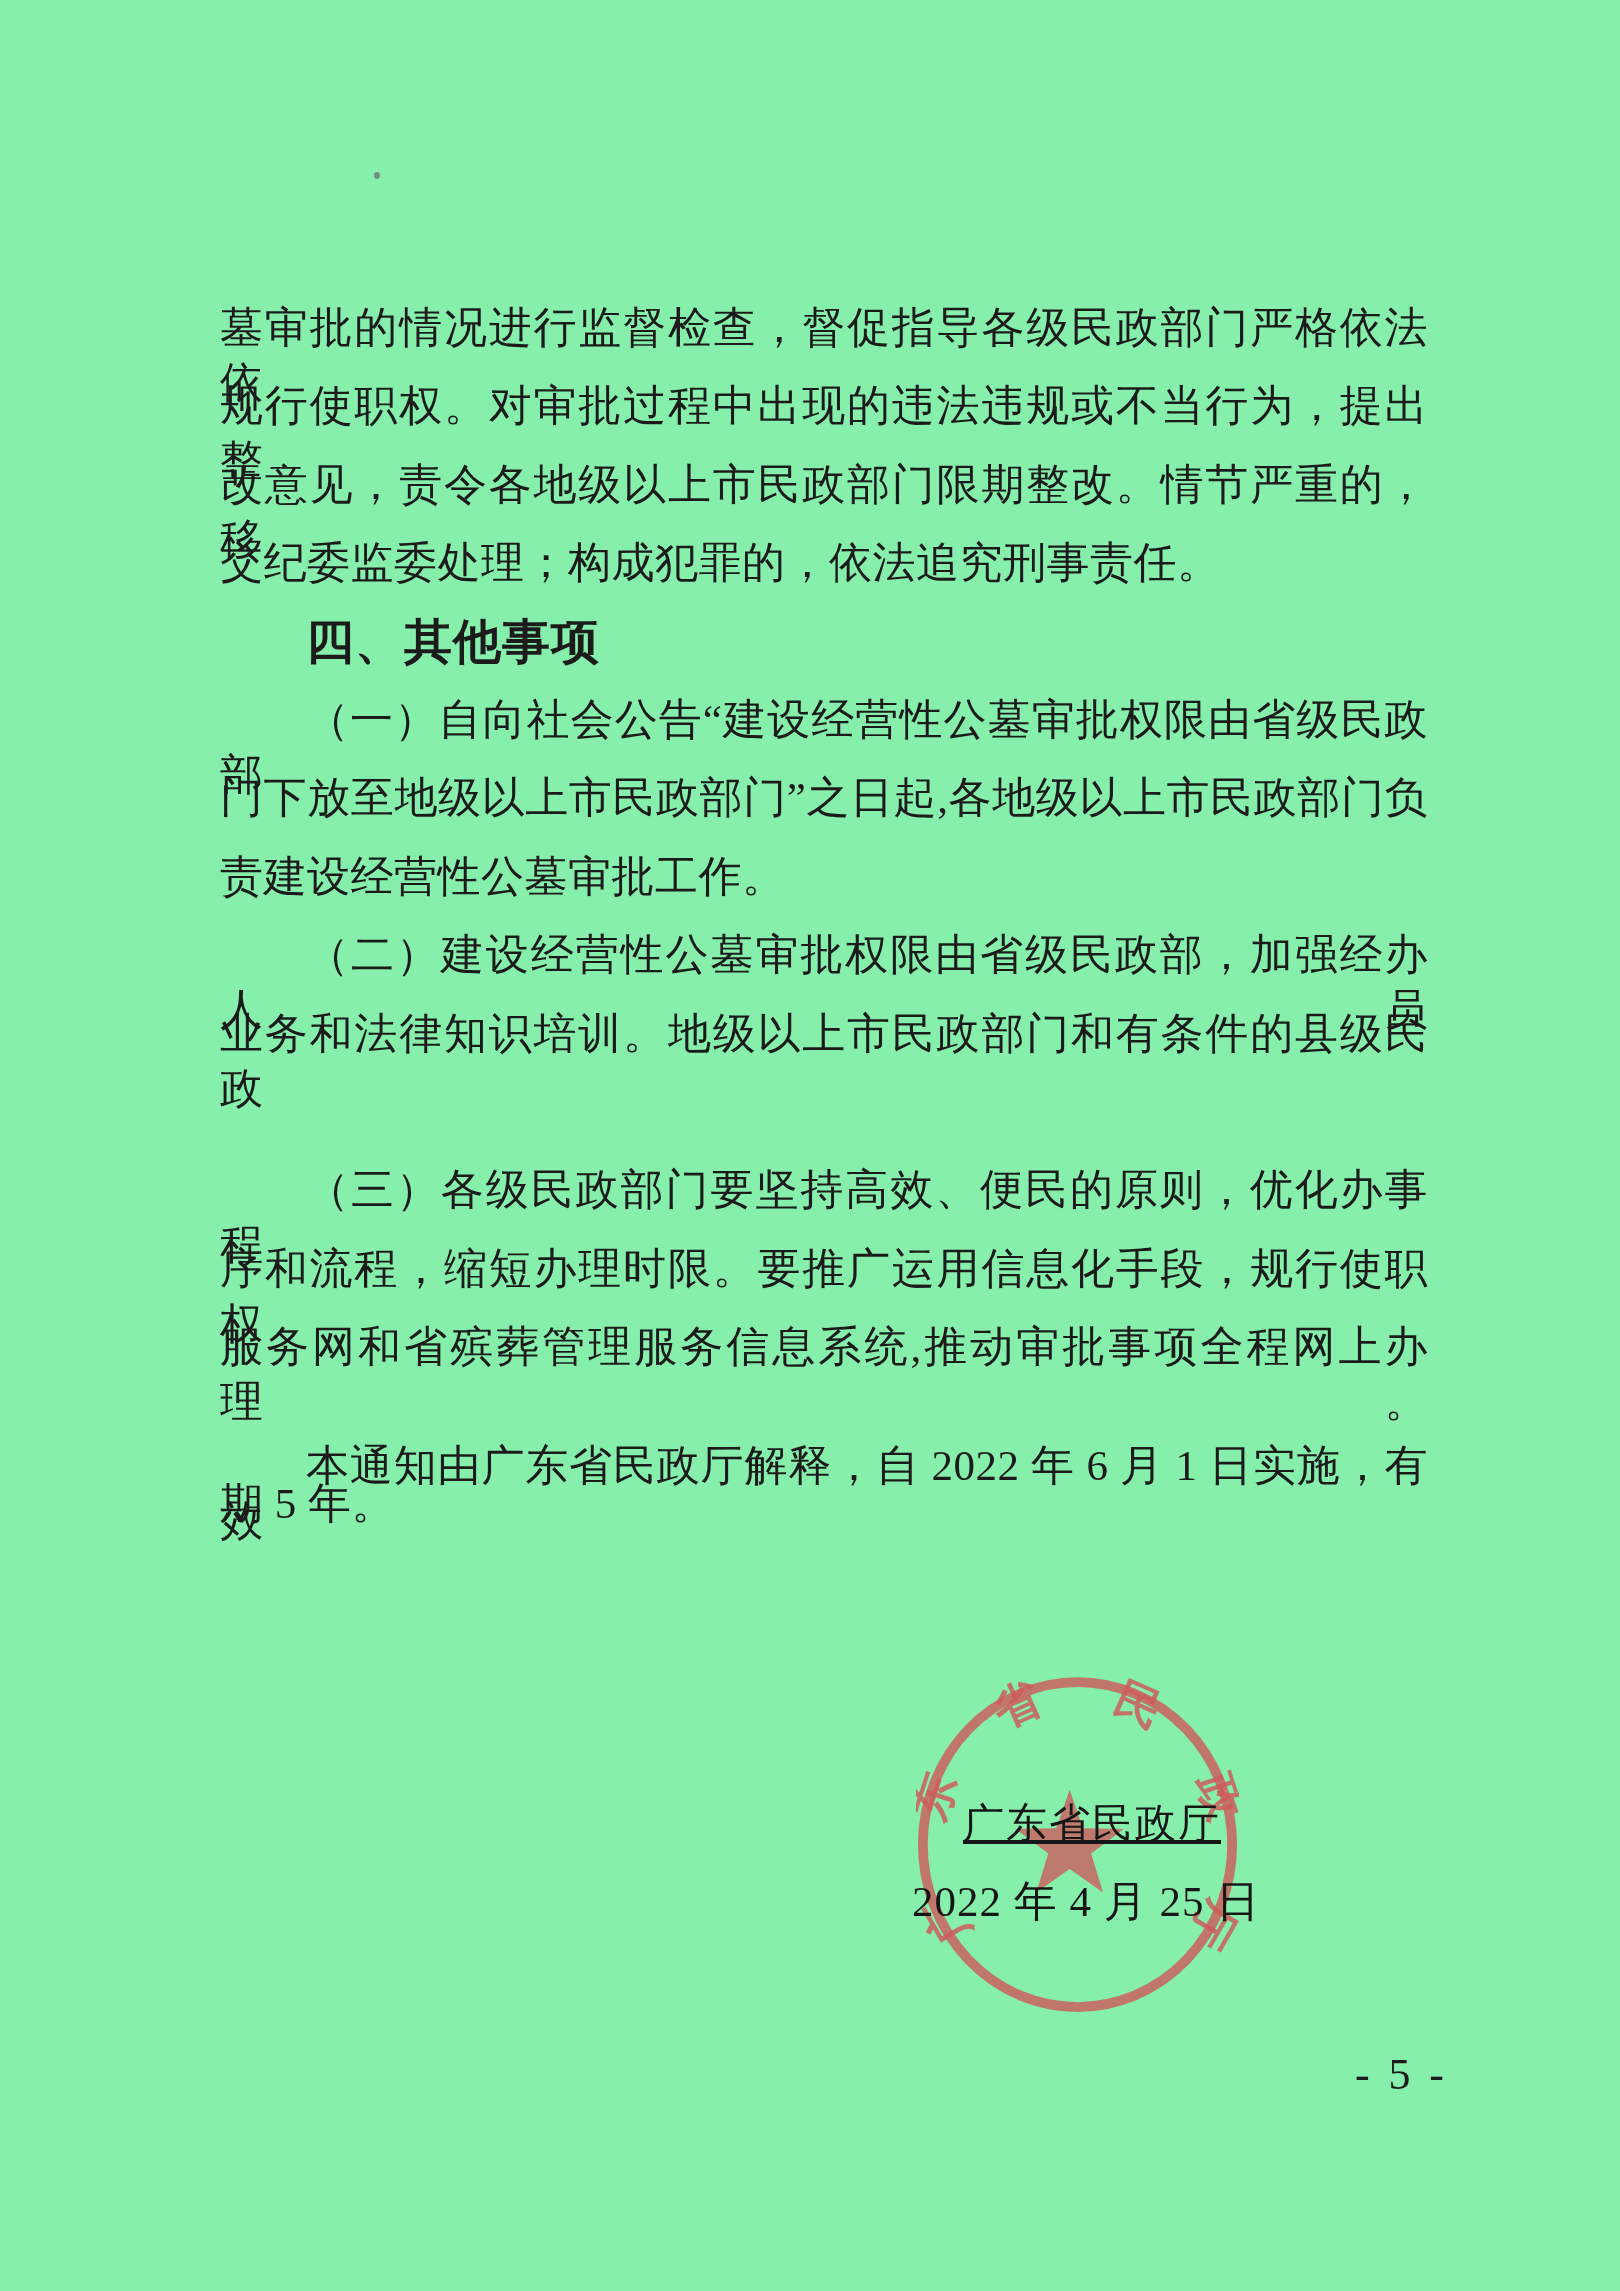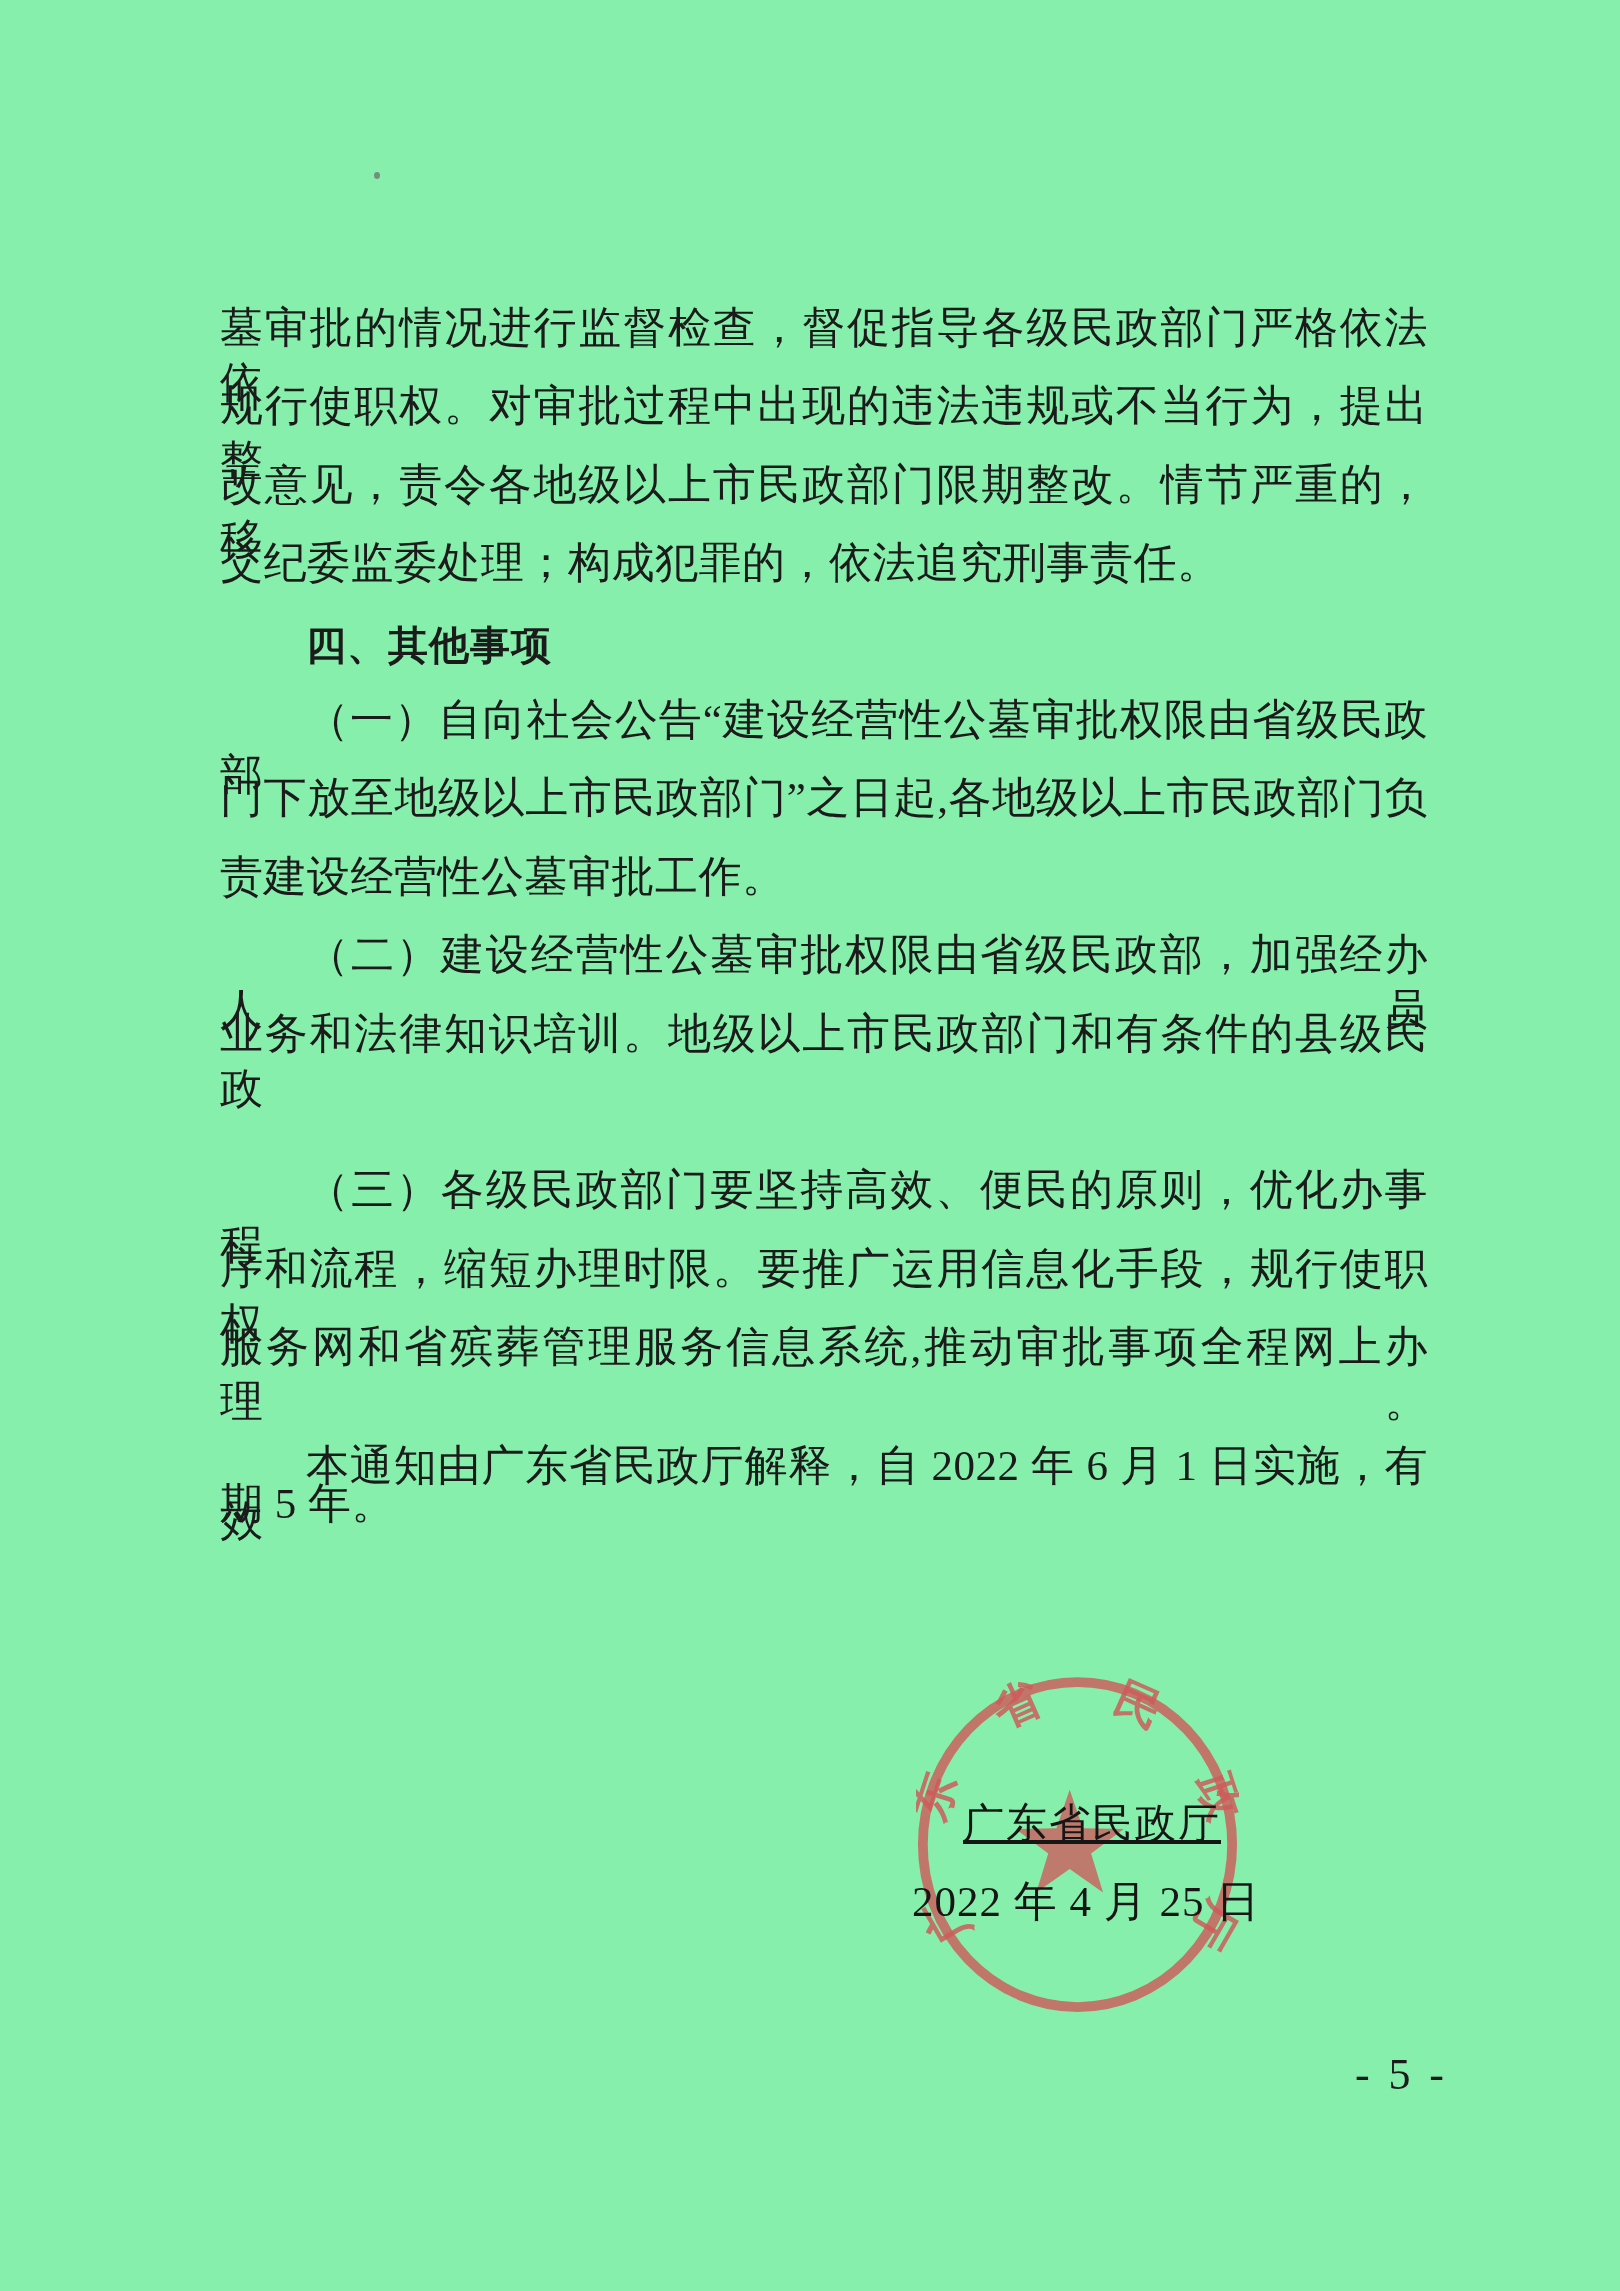--- a/index.html
+++ b/index.html
@@ -16,23 +16,23 @@
     width:1208px;
     height:78px;
     font-size:43px;
     line-height:55px;
     color:#1b1b1b;
     letter-spacing:0.5px;
   }
   .jfy{ text-align:justify; text-align-last:justify; }
   .ind{ text-indent:86px; }
   .heading{
-    font-family:Liberation Serif, serif;
+    font-family:Liberation Mono, monospace;
     font-weight:bold;
-    font-size:40px;
+    font-size:48px;
     letter-spacing:1px;
   }
   .sig-org{
     position:absolute;
     left:963px; top:1796px;
     font-size:41px; letter-spacing:2px;
     color:#161616; z-index:3;text-decoration:underline;
   }
   .sig-date{
     position:absolute;

